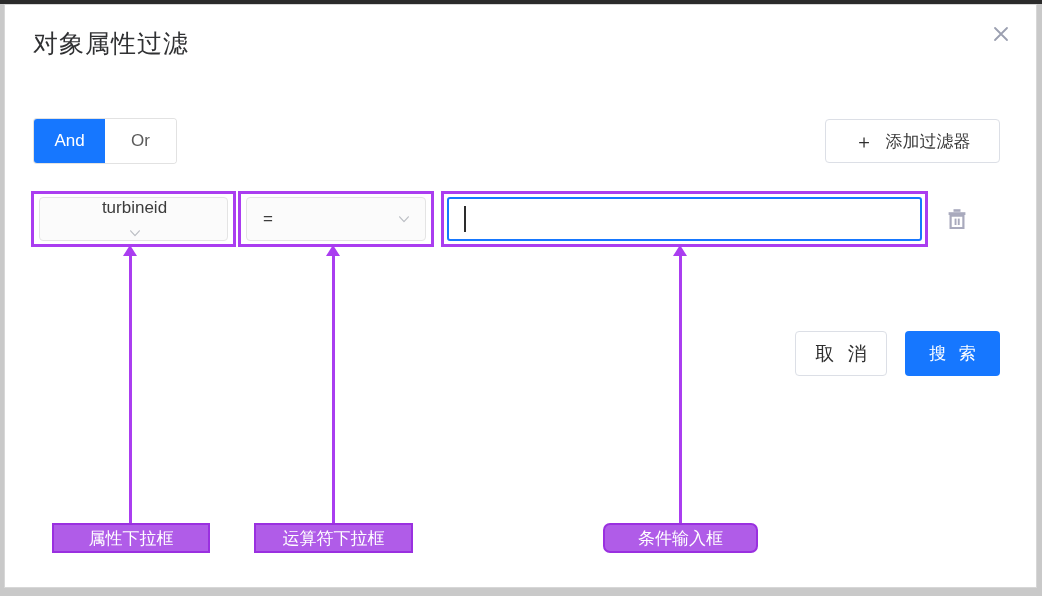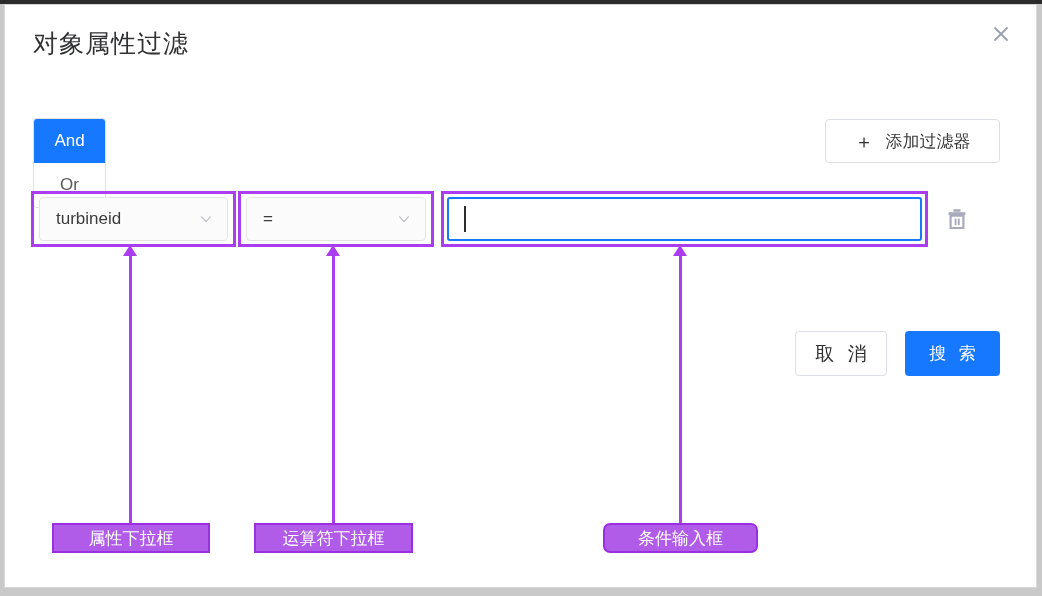--- a/index.html
+++ b/index.html
@@ -68,21 +68,20 @@
   
   .andor-group {
     position: absolute;
     left: 29px;
     top: 114px;
     display: flex;
     border-radius: 3px;
     overflow: hidden;
     box-shadow: 0 0 0 1px #e2e2e2;
     background: #fff;
-    flex-direction: column;
   }
   .andor-seg {
     width: 71px;
     height: 44px;
     display: flex;
     align-items: center;
     justify-content: center;
     font-size: 17px;
     color: #5a5a5a;
     background: #ffffff;
@@ -141,21 +140,21 @@
     border-radius: 4px;
     box-sizing: border-box;
     display: flex;
     align-items: center;
     padding: 0 14px 0 16px;
     font-size: 17px;
     color: #3c3c3c;
     cursor: pointer;
     user-select: none;
   }
-  .attr-select { left: 34px;  top: 192px; width: 189px; height: 44px; }
+  .attr-select { left: 34px;  top: 192px; width: 189px; height: 44px; flex-direction: column; }
   .op-select   { left: 241px; top: 192px; width: 180px; height: 44px; }
 
   .select-value { flex: 1; white-space: nowrap; overflow: hidden; }
   .chev {
     width: 14px; height: 14px;
     flex: 0 0 auto;
     opacity: .55;
   }
 
   .value-input {

